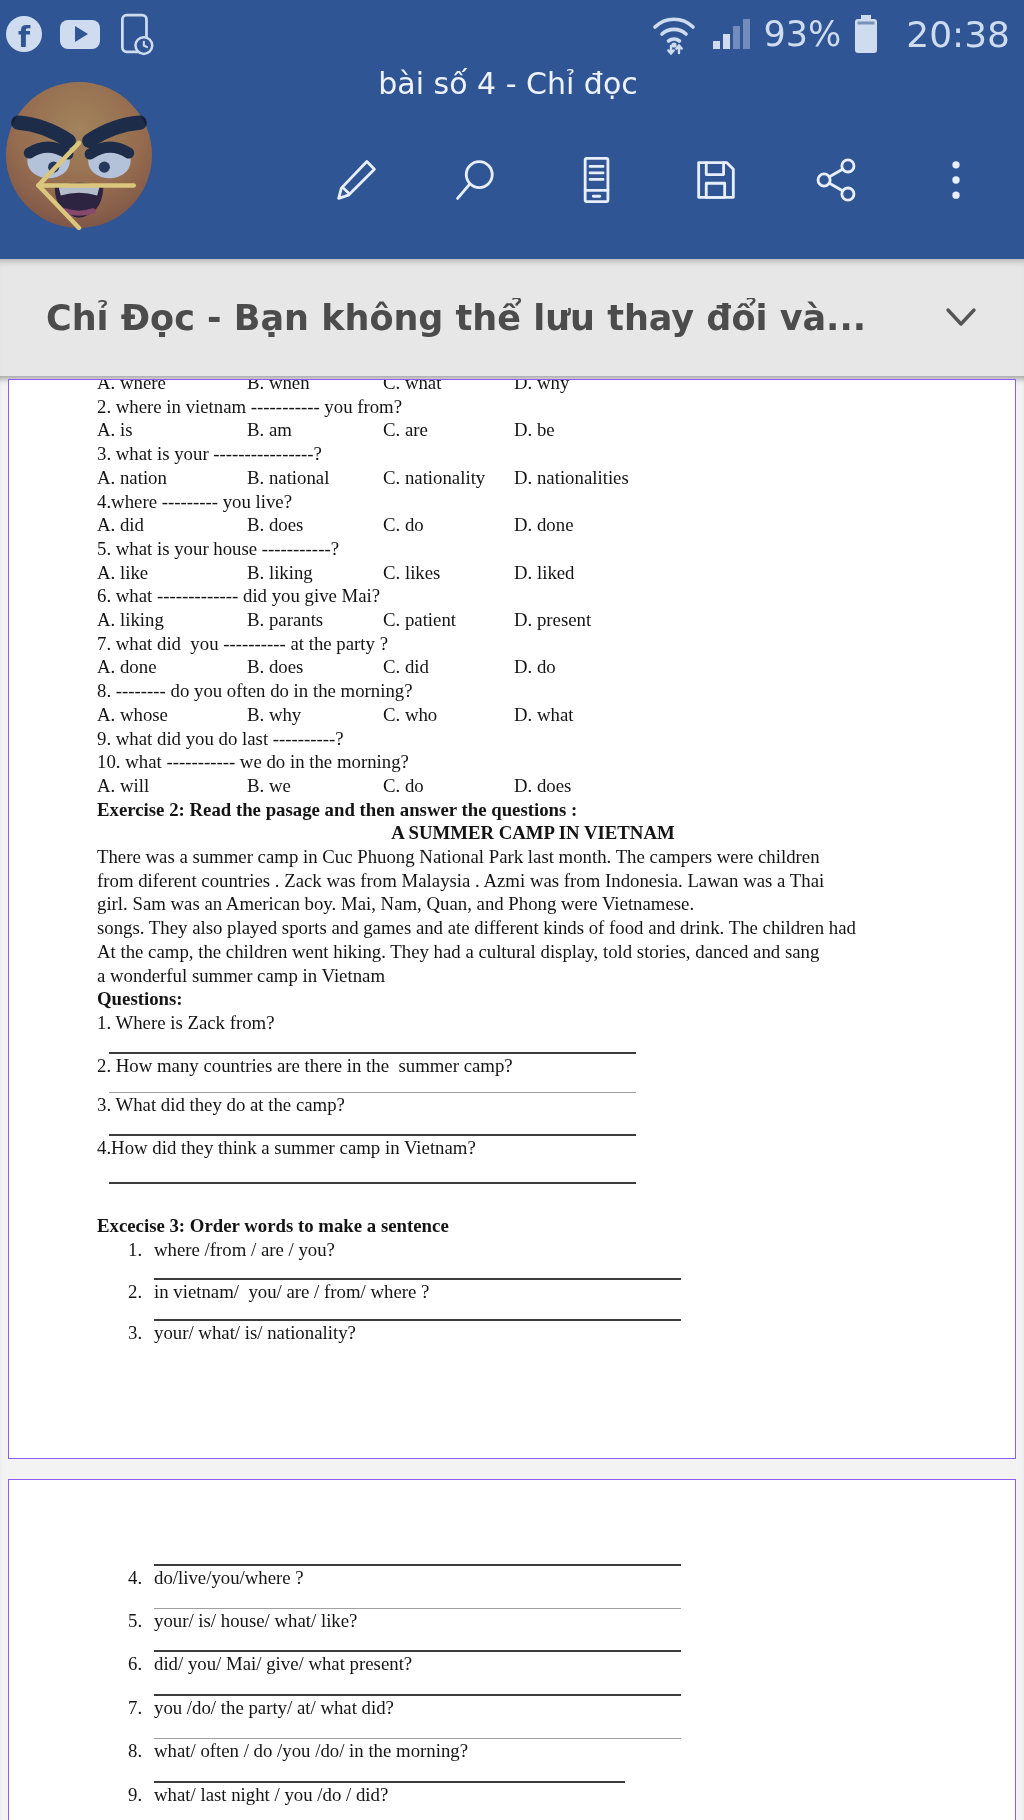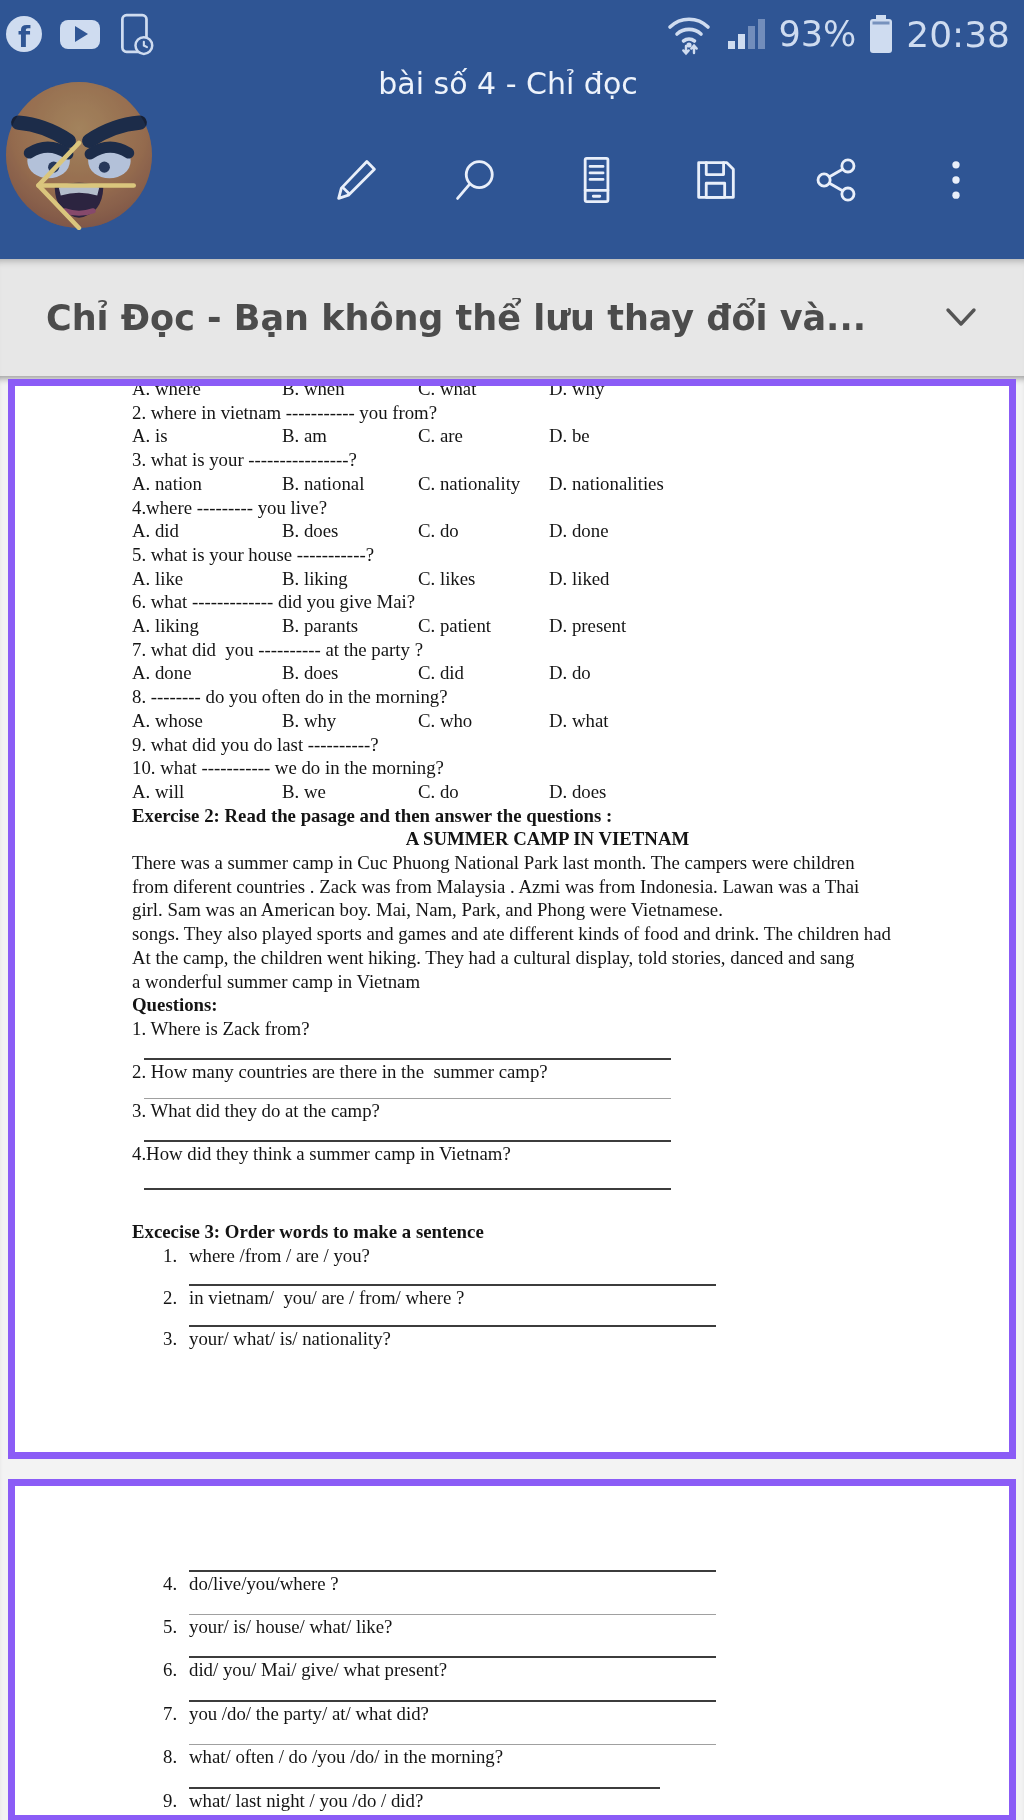--- a/index.html
+++ b/index.html
@@ -14,43 +14,43 @@
   .sb-right{display:flex;align-items:center;gap:12px;}
   .fbic{width:36px;height:36px;border-radius:50%;background:var(--ic,#cfdcf0);
     display:flex;align-items:center;justify-content:center;}
   .fbic::after{content:"f";color:var(--blue,#2f5594);font-weight:bold;font-size:28px;
     font-family:"DejaVu Sans",sans-serif;margin-top:6px;}
   .ytic{width:40px;height:29px;border-radius:8px;background:var(--ic,#cfdcf0);
     display:flex;align-items:center;justify-content:center;}
   .ytic .tri{width:0;height:0;border-left:13px solid var(--blue,#2f5594);
     border-top:8px solid transparent;border-bottom:8px solid transparent;margin-left:3px;}
   .sbtext{color:var(--ic,#cfdcf0);font-size:35px;letter-spacing:0;}
-  .time{font-size:36px;}
+  .time{font-size:36px;margin-left:15px;}
 
   .apptitle{position:absolute;top:66px;left:0;right:8px;text-align:center;
     color:#eef3fb;font-size:30px;font-weight:400;}
   .toolbar{position:absolute;right:40px;top:148px;display:flex;gap:64px;align-items:center;}
   .tbtn{width:56px;height:64px;display:flex;align-items:center;justify-content:center;background:none;border:none;padding:0;cursor:pointer;}
   .tbtn svg{stroke:#e9effa;fill:none;stroke-width:2.6;stroke-linecap:round;stroke-linejoin:round;}
 
   .chathead{position:absolute;left:4px;top:80px;width:150px;height:150px;cursor:pointer;}
 
   
   .banner{position:relative;height:117px;background:var(--banbg,#e7e7e7);
     display:flex;align-items:center;box-sizing:border-box;padding:0 46px;cursor:pointer;
     box-shadow:inset 0 8px 7px -6px rgba(0,0,0,.25);}
   .banner-text{color:var(--bantx,#4c4c4c);font-size:35px;font-weight:700;
     white-space:nowrap;overflow:hidden;flex:1;}
   .banner svg{flex:0 0 auto;margin-left:18px;}
 
   
   .docarea{position:relative;height:1444px;background:var(--docbg,#f3f3f3);
     box-shadow:inset 0 7px 7px -5px rgba(0,0,0,.40);padding-top:3px;box-sizing:border-box;}
-  .page{background:#fff;border:7px solid #8b5cf6;margin:0 8px;overflow:hidden;
-    padding:0 46px 0 117px;box-sizing:border-box;
+  .page{background:#fff;border:1px solid #8b5cf6;margin:0 8px;overflow:hidden;
+    padding:0 46px 0 88px;box-sizing:border-box;
     font-family:"Liberation Serif","DejaVu Serif",serif;color:#141414;}
   .page1{height:1080px;}
   .page2{height:343px;margin-top:20px;}
   .line{font-size:18.8px;line-height:23.7px;white-space:pre;}
   .line.bold{font-weight:bold;}
   .line.center{text-align:center;white-space:normal;}
   .row{display:grid;grid-template-columns:150px 136px 131px auto;
     font-size:18.8px;line-height:23.7px;white-space:pre;}
   .oli{display:flex;}
   .oli .num{width:26px;flex:0 0 auto;margin-left:31px;}
@@ -203,21 +203,21 @@
         <div class="row"><span>A. done</span><span>B. does</span><span>C. did</span><span>D. do</span></div>
         <div class="line">8. -------- do you often do in the morning?</div>
         <div class="row"><span>A. whose</span><span>B. why</span><span>C. who</span><span>D. what</span></div>
         <div class="line">9. what did you do last ----------?</div>
         <div class="line">10. what ----------- we do in the morning?</div>
         <div class="row"><span>A. will</span><span>B. we</span><span>C. do</span><span>D. does</span></div>
         <div class="line bold">Exercise 2: Read the pasage and then answer the questions :</div>
         <div class="line bold center">A SUMMER CAMP IN VIETNAM</div>
         <div class="line">There was a summer camp in Cuc Phuong National Park last month. The campers were children</div>
         <div class="line">from diferent countries . Zack was from Malaysia . Azmi was from Indonesia. Lawan was a Thai</div>
-        <div class="line">girl. Sam was an American boy. Mai, Nam, Park, and Phong were Vietnamese.</div>
+        <div class="line">girl. Sam was an American boy. Mai, Nam, Quan, and Phong were Vietnamese.</div>
         <div class="line">songs. They also played sports and games and ate different kinds of food and drink. The children had</div>
         <div class="line">At the camp, the children went hiking. They had a cultural display, told stories, danced and sang</div>
         <div class="line">a wonderful summer camp in Vietnam</div>
         <div class="line bold">Questions:</div>
         <div class="line">1. Where is Zack from?</div>
         <div class="uline" style="margin-left: 12px; width: 527px; margin-top: 17px;"></div>
         <div class="line">2. How many countries are there in the  summer camp?</div>
         <div class="uline thin" style="margin-left: 12px; width: 527px; margin-top: 15px;"></div>
         <div class="line">3. What did they do at the camp?</div>
         <div class="uline" style="margin-left: 12px; width: 527px; margin-top: 17px;"></div>

